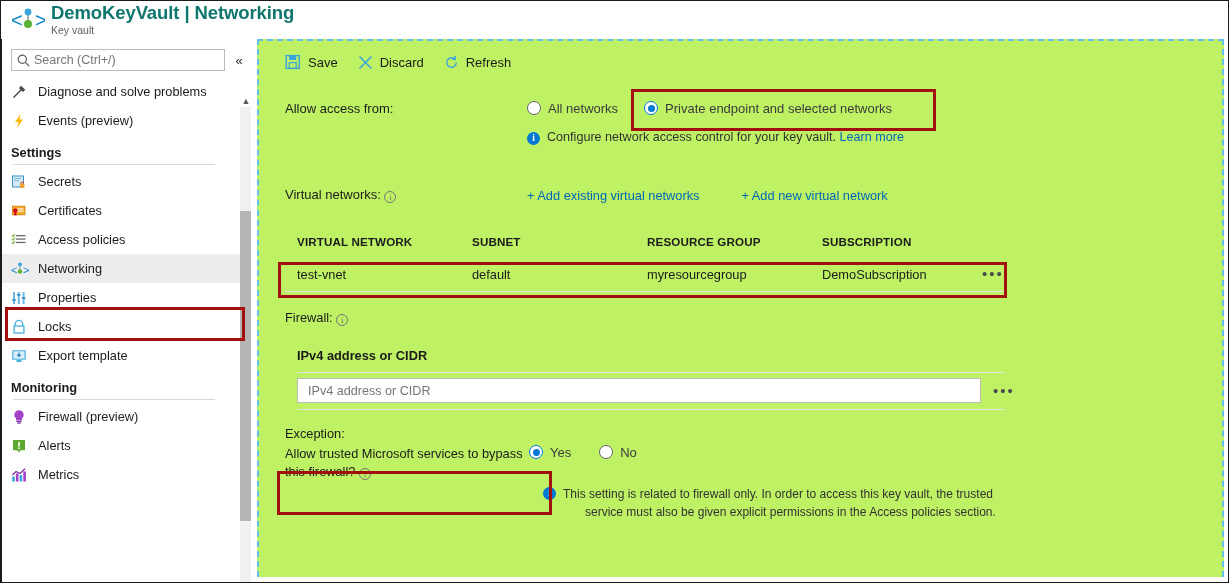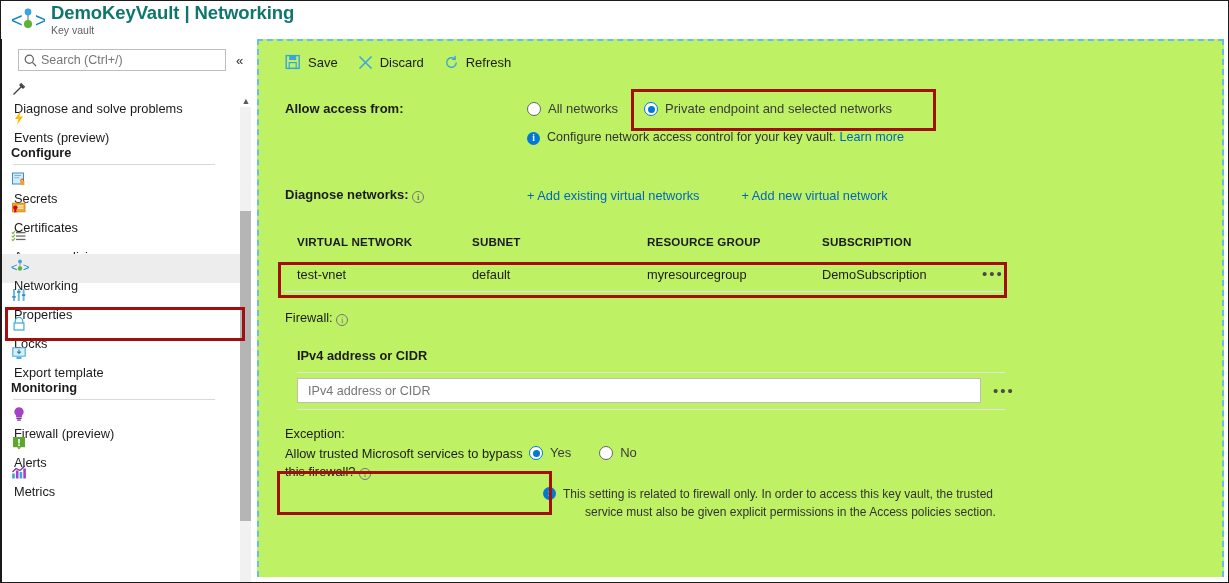--- a/index.html
+++ b/index.html
@@ -52,21 +52,21 @@
     position: absolute;
     left: 0; top: 38px;
     width: 250px; height: 544px;
     background: #ffffff;
     box-sizing: border-box;
     overflow: hidden;
   }
   .search-row {
     display: flex;
     align-items: center;
-    padding: 10px 0 0 17px;
+    padding: 10px 0 0 10px;
     height: 32px;
     box-sizing: border-box;
   }
   .search-box {
     position: relative;
     width: 218px;
     height: 22px;
     border: 1px solid #bdbdbd;
     background: #fff;
     display: flex;
@@ -97,26 +97,26 @@
     margin-left: 2px;
     cursor: pointer;
   }
 
   .navlist {
     position: relative;
     margin-top: 6px;
   }
   .nav-item {
     display: flex;
+    align-items: center;
     height: 29px;
     padding-left: 10px;
     box-sizing: border-box;
     cursor: pointer;
     position: relative;
-    flex-direction: column;
   }
   .nav-item.selected { background: #ededed; }
   .nav-ico {
     width: 24px; flex: 0 0 24px;
     display: flex; align-items: center; justify-content: flex-start;
   }
   .nav-lbl {
     font-size: 12.8px;
     color: #1b1b1b;
     line-height: 16px;
@@ -190,27 +190,27 @@
   .cmd .glyph { display: flex; align-items: center; }
 
   .form { padding: 0 0 0 26px; position: relative; }
 
   .row { display: flex; align-items: flex-start; }
   .lbl-col {
     width: 242px;
     flex: 0 0 242px;
     font-size: 13px;
     color: #1b1b1b;
-    font-weight: bold;
+    font-weight: normal;
   }
   .lbl-col.normal { font-weight: normal; }
 
   .radio {
     display: inline-flex;
-    align-items: flex-end;
+    align-items: flex-start;
     gap: 7px;
     cursor: pointer;
     font-size: 13px;
     color: #3b3b3b;
   }
   .rdot {
     width: 14px; height: 14px;
     border-radius: 50%;
     border: 1.4px solid #666;
     background: #fff;
@@ -401,21 +401,21 @@
 
       <div class="nav-item">
         <span class="nav-ico">
           <svg width="16" height="16" viewBox="0 0 16 16">
             <path d="M9.5 1 L4 9 H7.5 L6 15 L12 6.5 H8.5 Z" fill="#ffb900"></path>
           </svg>
         </span>
         <span class="nav-lbl">Events (preview)</span>
       </div>
 
-      <div class="nav-group">Configure</div>
+      <div class="nav-group">Settings</div>
       <div class="nav-rule"></div>
 
 
       <div class="nav-item">
         <span class="nav-ico">
           <svg width="16" height="16" viewBox="0 0 16 16">
             <rect x="1.5" y="2" width="11" height="11" fill="#d6eaf8" stroke="#3b8fc4" stroke-width="1"></rect>
             <rect x="3.2" y="4" width="7" height="1" fill="#7fb4d8"></rect>
             <rect x="3.2" y="6.2" width="5" height="1" fill="#7fb4d8"></rect>
             <path d="M9.4 9.2 a1.8 1.8 0 0 1 3.6 0 v1.2 h-1.1 v-1.2 a0.75 0.75 0 0 0 -1.5 0 v1.2 h-1z" fill="#c8521c"></path>
@@ -599,21 +599,21 @@
       <div class="infoline" style="margin:14px 0 0 242px;">
         <span class="ibadge">i</span>
         <span>
           <span>Configure network access control for your key vault.</span>
           <span class="link">Learn more</span>
         </span>
       </div>
 
       <div class="row" style="margin-top:42px;">
         <div class="lbl-col">
-          <span>Diagnose networks:</span>
+          <span>Virtual networks:</span>
           <span class="icirc">i</span>
         </div>
         <div style="display:flex; gap:42px; padding-top:1px;">
           <span class="addlink">+ Add existing virtual networks</span>
           <span class="addlink">+ Add new virtual network</span>
         </div>
       </div>
 
       <div class="tbl" style="margin-top:32px;">
         <div class="tbl-head">

